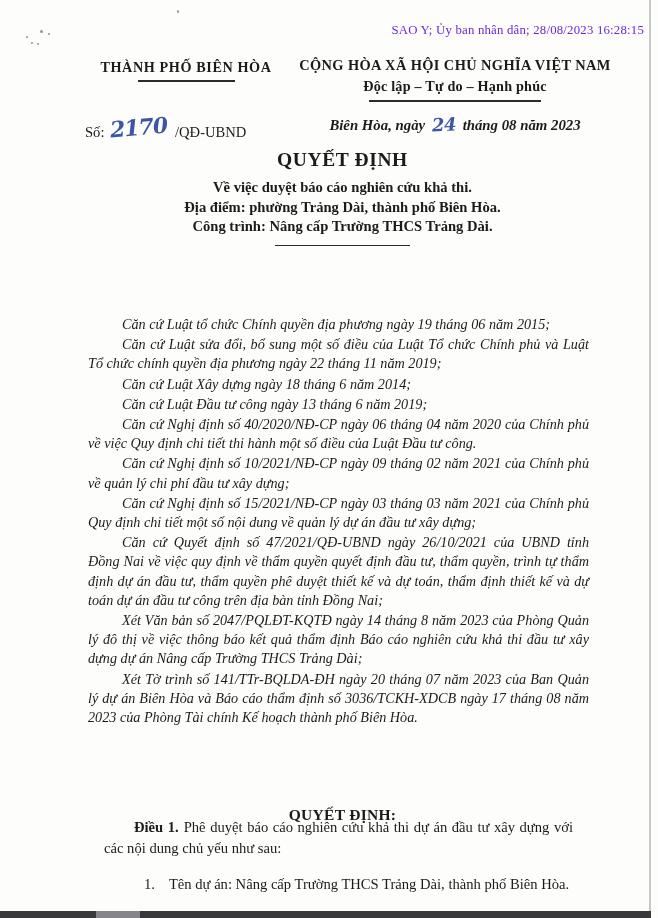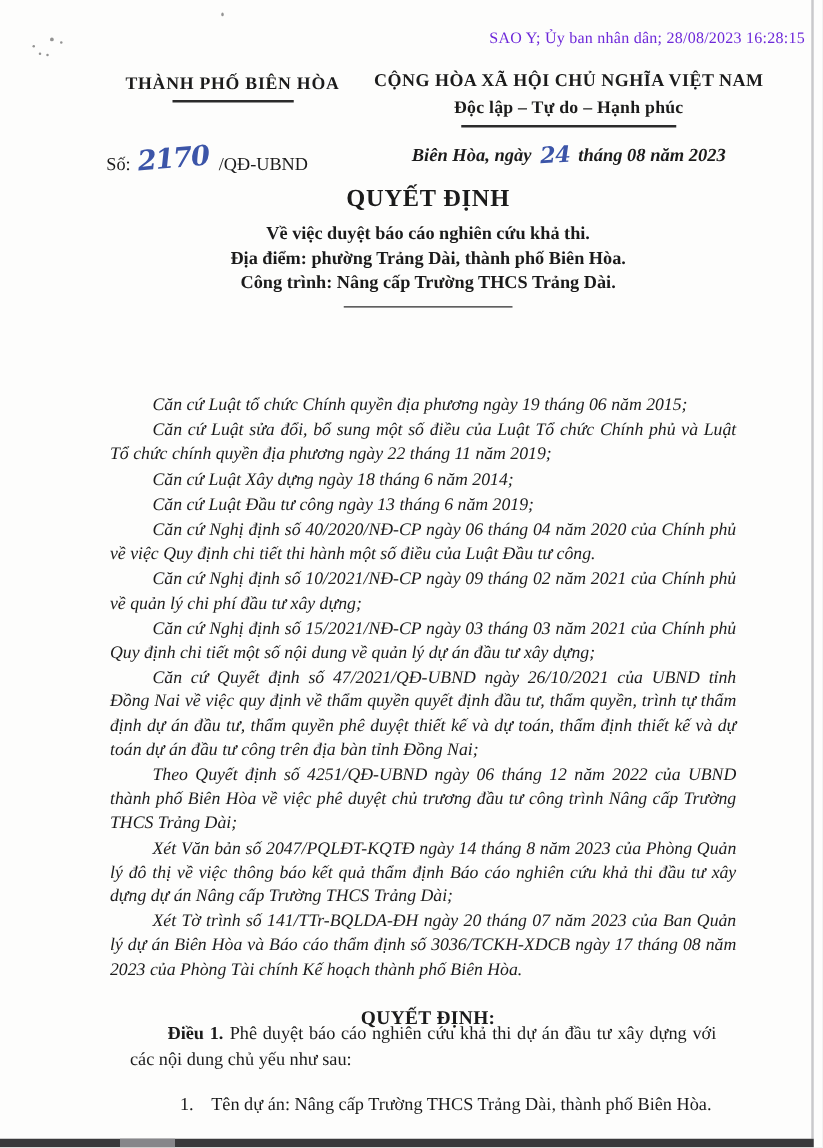--- a/index.html
+++ b/index.html
@@ -121,21 +121,20 @@
 
   <div class="preamble-block">
     <p>Căn cứ Luật tổ chức Chính quyền địa phương ngày 19 tháng 06 năm 2015;</p>
     <p>Căn cứ Luật sửa đổi, bổ sung một số điều của Luật Tổ chức Chính phủ và Luật Tổ chức chính quyền địa phương ngày 22 tháng 11 năm 2019;</p>
     <p>Căn cứ Luật Xây dựng ngày 18 tháng 6 năm 2014;</p>
     <p>Căn cứ Luật Đầu tư công ngày 13 tháng 6 năm 2019;</p>
     <p>Căn cứ Nghị định số 40/2020/NĐ-CP ngày 06 tháng 04 năm 2020 của Chính phủ về việc Quy định chi tiết thi hành một số điều của Luật Đầu tư công.</p>
     <p>Căn cứ Nghị định số 10/2021/NĐ-CP ngày 09 tháng 02 năm 2021 của Chính phủ về quản lý chi phí đầu tư xây dựng;</p>
     <p>Căn cứ Nghị định số 15/2021/NĐ-CP ngày 03 tháng 03 năm 2021 của Chính phủ Quy định chi tiết một số nội dung về quản lý dự án đầu tư xây dựng;</p>
     <p>Căn cứ Quyết định số 47/2021/QĐ-UBND ngày 26/10/2021 của UBND tỉnh Đồng Nai về việc quy định về thẩm quyền quyết định đầu tư, thẩm quyền, trình tự thẩm định dự án đầu tư, thẩm quyền phê duyệt thiết kế và dự toán, thẩm định thiết kế và dự toán dự án đầu tư công trên địa bàn tỉnh Đồng Nai;</p>
-    <p>Theo Quyết định số 4251/QĐ-UBND ngày 06 tháng 12 năm 2022 của UBND thành phố Biên Hòa về việc phê duyệt chủ trương đầu tư công trình Nâng cấp Trường THCS Trảng Dài;</p>
     <p>Xét Văn bản số 2047/PQLĐT-KQTĐ ngày 14 tháng 8 năm 2023 của Phòng Quản lý đô thị về việc thông báo kết quả thẩm định Báo cáo nghiên cứu khả thi đầu tư xây dựng dự án Nâng cấp Trường THCS Trảng Dài;</p>
     <p>Xét Tờ trình số 141/TTr-BQLDA-ĐH ngày 20 tháng 07 năm 2023 của Ban Quản lý dự án Biên Hòa và Báo cáo thẩm định số 3036/TCKH-XDCB ngày 17 tháng 08 năm 2023 của Phòng Tài chính Kế hoạch thành phố Biên Hòa.</p>
   </div>
 
   <div class="decision-heading">QUYẾT ĐỊNH:</div>
 
   <div class="article-block">
     <p class="article-p"><span class="article-label">Điều 1.</span><span>Phê duyệt báo cáo nghiên cứu khả thi dự án đầu tư xây dựng với các nội dung chủ yếu như sau:</span></p>
     <p class="item"><span class="num">1.</span><span>Tên dự án: Nâng cấp Trường THCS Trảng Dài, thành phố Biên Hòa.</span></p>
   </div>

